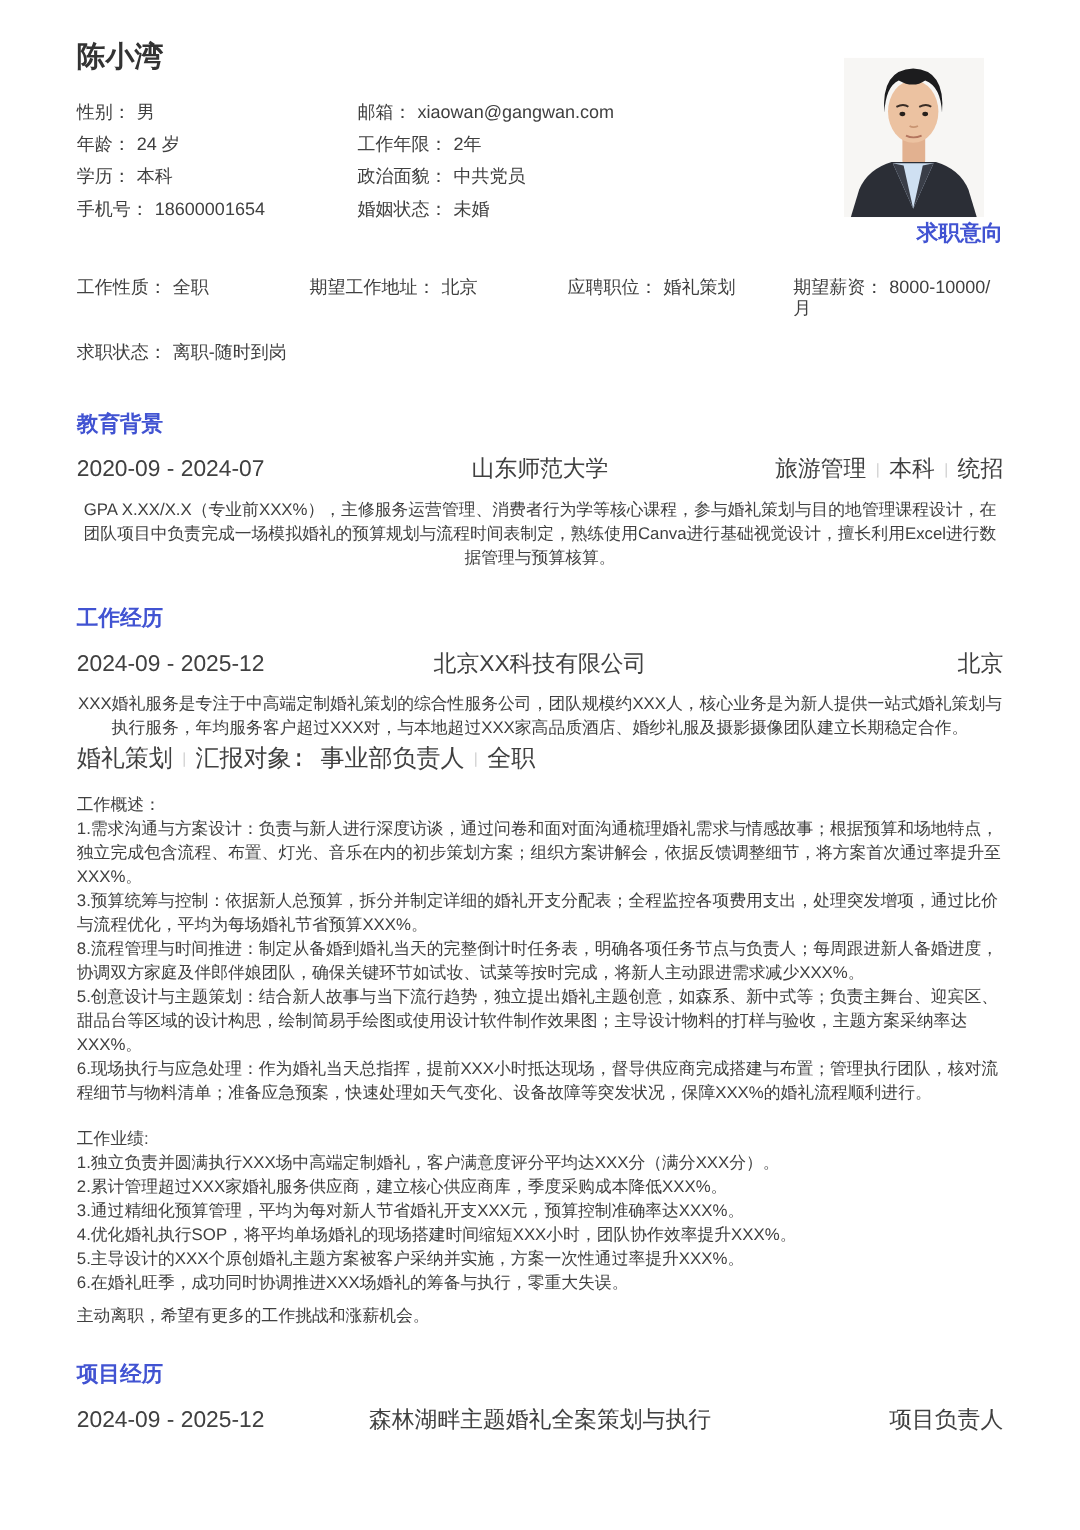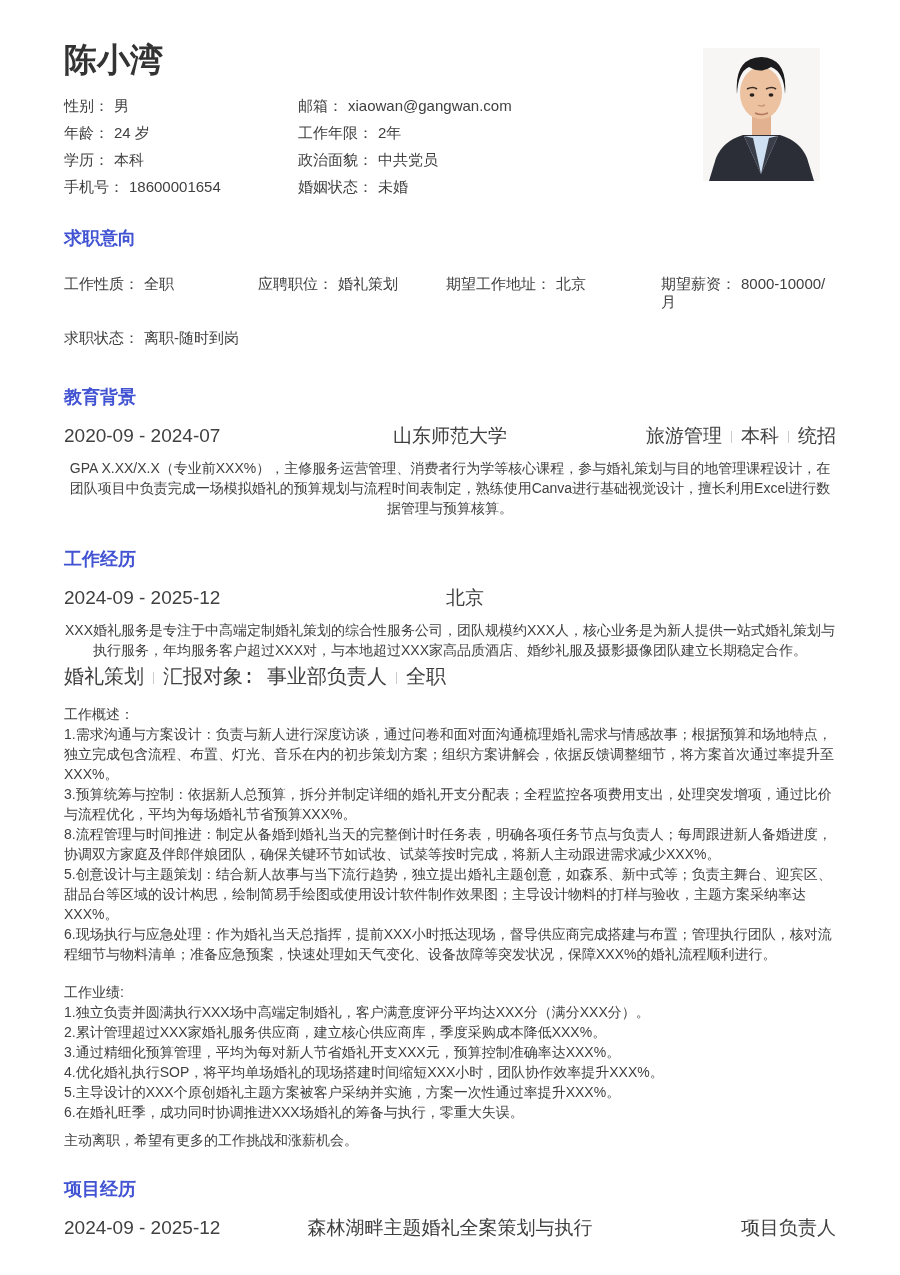--- a/index.html
+++ b/index.html
@@ -3,29 +3,29 @@
 <meta charset="utf-8">
 <style>
   html,body{margin:0;padding:0;background:#fff;}
   body{
     width:900px;height:1275px;overflow:hidden;position:relative;
     font-family:"Liberation Sans","DejaVu Sans",sans-serif;
     color:#404040;-webkit-font-smoothing:antialiased;
   }
   .page{position:relative;padding:0 64px;}
   
-  .name{margin:0;padding-top:44px;font-size:33px;line-height:32px;font-weight:700;color:#333;}
+  .name{margin:0;padding-top:32px;font-size:24px;line-height:32px;font-weight:700;color:#333;}
   .info-grid{margin-top:21px;display:grid;grid-template-columns:234px 1fr;row-gap:10px;
     font-size:15px;line-height:17px;width:560px;}
   .info-cell .lbl{color:#404040;}
   .info-cell .val{margin-left:5px;color:#404040;}
   .photo{position:absolute;top:48px;right:80px;width:117px;height:133px;overflow:hidden;}
   
   .section-title{font-size:18px;line-height:22px;font-weight:700;color:#4153d2;}
-  .mt-s1{margin-top:32px;}
+  .mt-s1{text-align:right;}
   .mt-s2{margin-top:39px;}
   .mt-s3{margin-top:30px;}
   .mt-s4{margin-top:28px;}
   
   .intent-row{display:flex;font-size:15px;line-height:18px;}
   .intent-row.first{margin-top:26px;}
   .intent-row.second{margin-top:18px;}
   .intent-item .val{margin-left:5px;}
   .iw1{width:194px;}.iw2{width:188px;}.iw3{width:215px;}.iw4{flex:1;}
   
@@ -75,41 +75,42 @@
     <div class="info-cell"><span class="lbl">工作年限：</span><span class="val">2年</span></div>
     <div class="info-cell"><span class="lbl">学历：</span><span class="val">本科</span></div>
     <div class="info-cell"><span class="lbl">政治面貌：</span><span class="val">中共党员</span></div>
     <div class="info-cell"><span class="lbl">手机号：</span><span class="val">18600001654</span></div>
     <div class="info-cell"><span class="lbl">婚姻状态：</span><span class="val">未婚</span></div>
   </div>
 
   <div class="section-title mt-s1">求职意向</div>
   <div class="intent-row first">
     <div class="intent-item iw1"><span class="lbl">工作性质：</span><span class="val">全职</span></div>
+    <div class="intent-item iw3"><span class="lbl">期望工作地址：</span><span class="val">北京</span></div>
     <div class="intent-item iw2"><span class="lbl">应聘职位：</span><span class="val">婚礼策划</span></div>
-    <div class="intent-item iw3"><span class="lbl">期望工作地址：</span><span class="val">北京</span></div>
     <div class="intent-item iw4"><span class="lbl">期望薪资：</span><span class="val">8000-10000/月</span></div>
   </div>
   <div class="intent-row second">
     <div class="intent-item"><span class="lbl">求职状态：</span><span class="val">离职-随时到岗</span></div>
   </div>
 
   <div class="section-title mt-s2">教育背景</div>
   <div class="meta-row">
     <span class="meta-left">2020-09 - 2024-07</span>
     <span class="meta-center">山东师范大学</span>
     <span class="meta-right">
       <span>旅游管理</span><span class="vbar"></span><span>本科</span><span class="vbar"></span><span>统招</span>
     </span>
   </div>
   <div class="para">GPA X.XX/X.X（专业前XXX%），主修服务运营管理、消费者行为学等核心课程，参与婚礼策划与目的地管理课程设计，在团队项目中负责完成一场模拟婚礼的预算规划与流程时间表制定，熟练使用Canva进行基础视觉设计，擅长利用Excel进行数据管理与预算核算。</div>
 
   <div class="section-title mt-s3">工作经历</div>
   <div class="meta-row">
     <span class="meta-left">2024-09 - 2025-12</span>
+    <span class="meta-center">北京XX科技有限公司</span>
     <span class="meta-right">北京</span>
   </div>
   <div class="para">XXX婚礼服务是专注于中高端定制婚礼策划的综合性服务公司，团队规模约XXX人，核心业务是为新人提供一站式婚礼策划与执行服务，年均服务客户超过XXX对，与本地超过XXX家高品质酒店、婚纱礼服及摄影摄像团队建立长期稳定合作。</div>
   <div class="pos-row">
     <span>婚礼策划</span><span class="vbar"></span><span>汇报对象: 事业部负责人</span><span class="vbar"></span><span>全职</span>
   </div>
   <div class="block overview">
     <div>工作概述：</div>
     <div>1.需求沟通与方案设计：负责与新人进行深度访谈，通过问卷和面对面沟通梳理婚礼需求与情感故事；根据预算和场地特点，独立完成包含流程、布置、灯光、音乐在内的初步策划方案；组织方案讲解会，依据反馈调整细节，将方案首次通过率提升至XXX%。</div>
     <div>3.预算统筹与控制：依据新人总预算，拆分并制定详细的婚礼开支分配表；全程监控各项费用支出，处理突发增项，通过比价与流程优化，平均为每场婚礼节省预算XXX%。</div>

